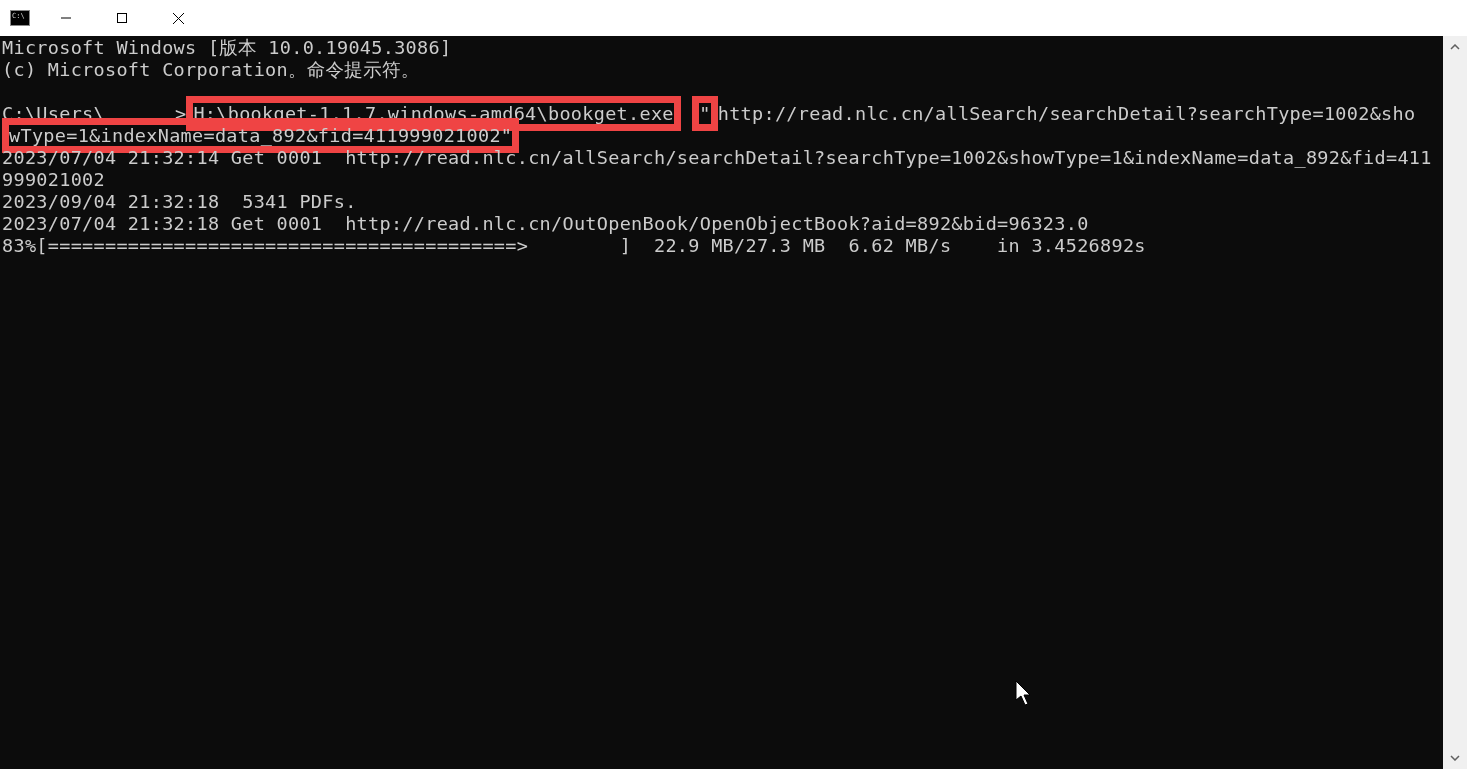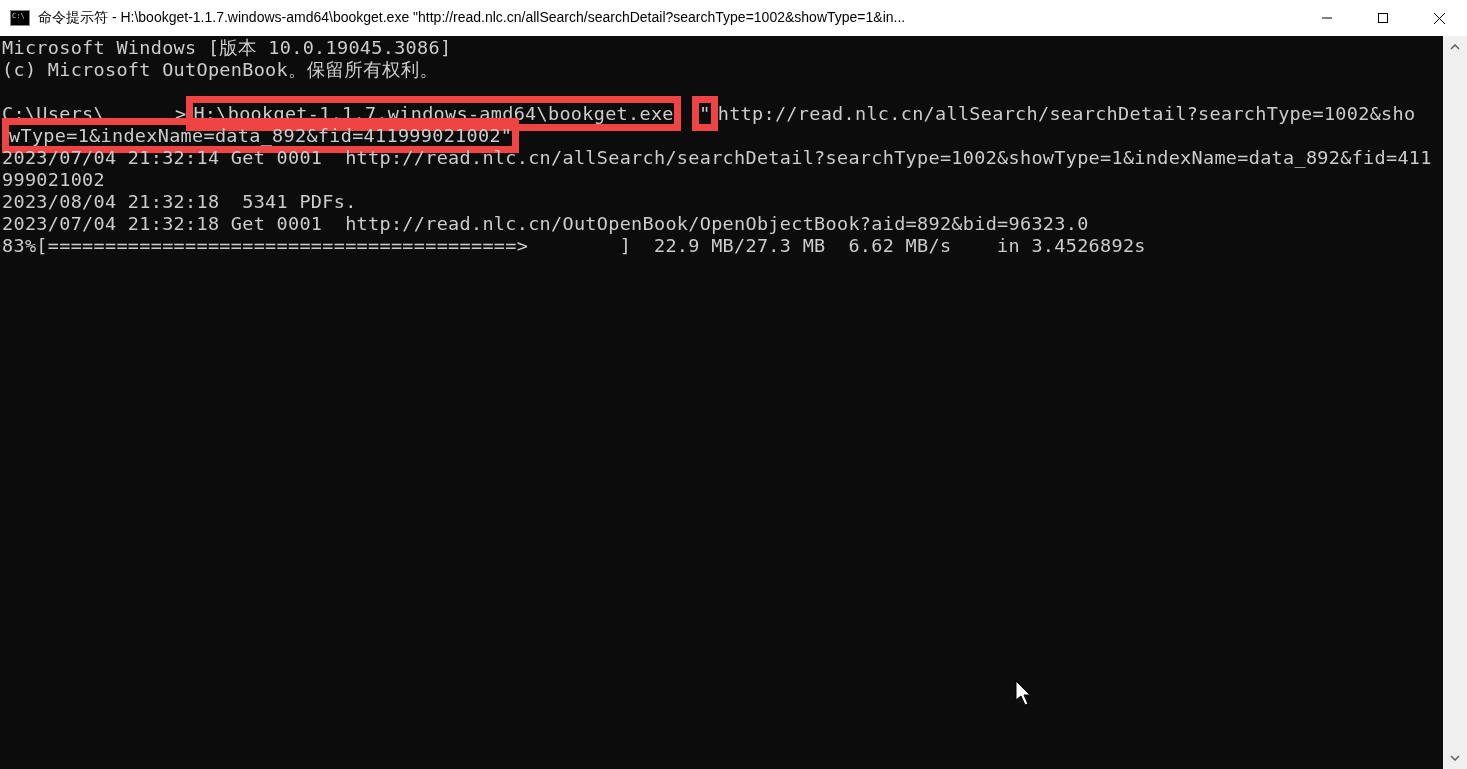--- a/index.html
+++ b/index.html
@@ -124,21 +124,20 @@
       left: 1015px;
       top: 680px;
       pointer-events: none;
     }
   </style>
 </head>
 <body>
 
 <div class="titlebar">
   <div class="titlebar-icon"></div>
-  <div class="titlebar-text">命令提示符 - H:\bookget-1.1.7.windows-amd64\bookget.exe  "http://read.nlc.cn/allSearch/searchDetail?searchType=1002&amp;showType=1&amp;in...</div>
   <div class="window-controls">
     <div class="window-btn">
       <svg width="12" height="12">
           <line x1="1" y1="6" x2="11" y2="6"></line>
         </svg>
     </div>
     <div class="window-btn">
       <svg width="12" height="12">
           <rect x="1.5" y="1.5" width="9" height="9"></rect>
         </svg>
@@ -146,26 +145,26 @@
     <div class="window-btn">
       <svg width="13" height="13">
           <line x1="1" y1="1" x2="12" y2="12"></line>
           <line x1="12" y1="1" x2="1" y2="12"></line>
         </svg>
     </div>
   </div>
 </div>
 
 <div class="terminal"><span>Microsoft Windows [版本 10.0.19045.3086]</span>
-<span>(c) Microsoft OutOpenBook。保留所有权利。</span>
+<span>(c) Microsoft Corporation。命令提示符。</span>
 
 <span>C:\Users\</span><span class="redact"></span><span>&gt;</span><span class="hlbox">H:\bookget-1.1.7.windows-amd64\bookget.exe</span> <span class="hlbox">"</span><span>http://read.nlc.cn/allSearch/searchDetail?searchType=1002&amp;sho</span>
 <span class="hlbox"><span>wType=1&amp;indexName=data_892&amp;fid=411999021002</span><span>"</span></span>
 <span>2023/07/04 21:32:14 Get 0001  http://read.nlc.cn/allSearch/searchDetail?searchType=1002&amp;showType=1&amp;indexName=data_892&amp;fid=411999021002</span>
-<span>2023/08/04 21:32:18  5341 PDFs.</span>
+<span>2023/09/04 21:32:18  5341 PDFs.</span>
 <span>2023/07/04 21:32:18 Get 0001  http://read.nlc.cn/OutOpenBook/OpenObjectBook?aid=892&amp;bid=96323.0</span>
 <span>83%[=========================================&gt;        ]  22.9 MB/27.3 MB  6.62 MB/s    in 3.4526892s</span></div>
 
 <div class="scrollbar">
   <div class="scroll-arrow">
     <svg width="10" height="6">
         <polyline points="1,5 5,1 9,5" fill="none" stroke="#606060" stroke-width="1.5"></polyline>
       </svg>
   </div>
   <div class="scroll-track"></div>

